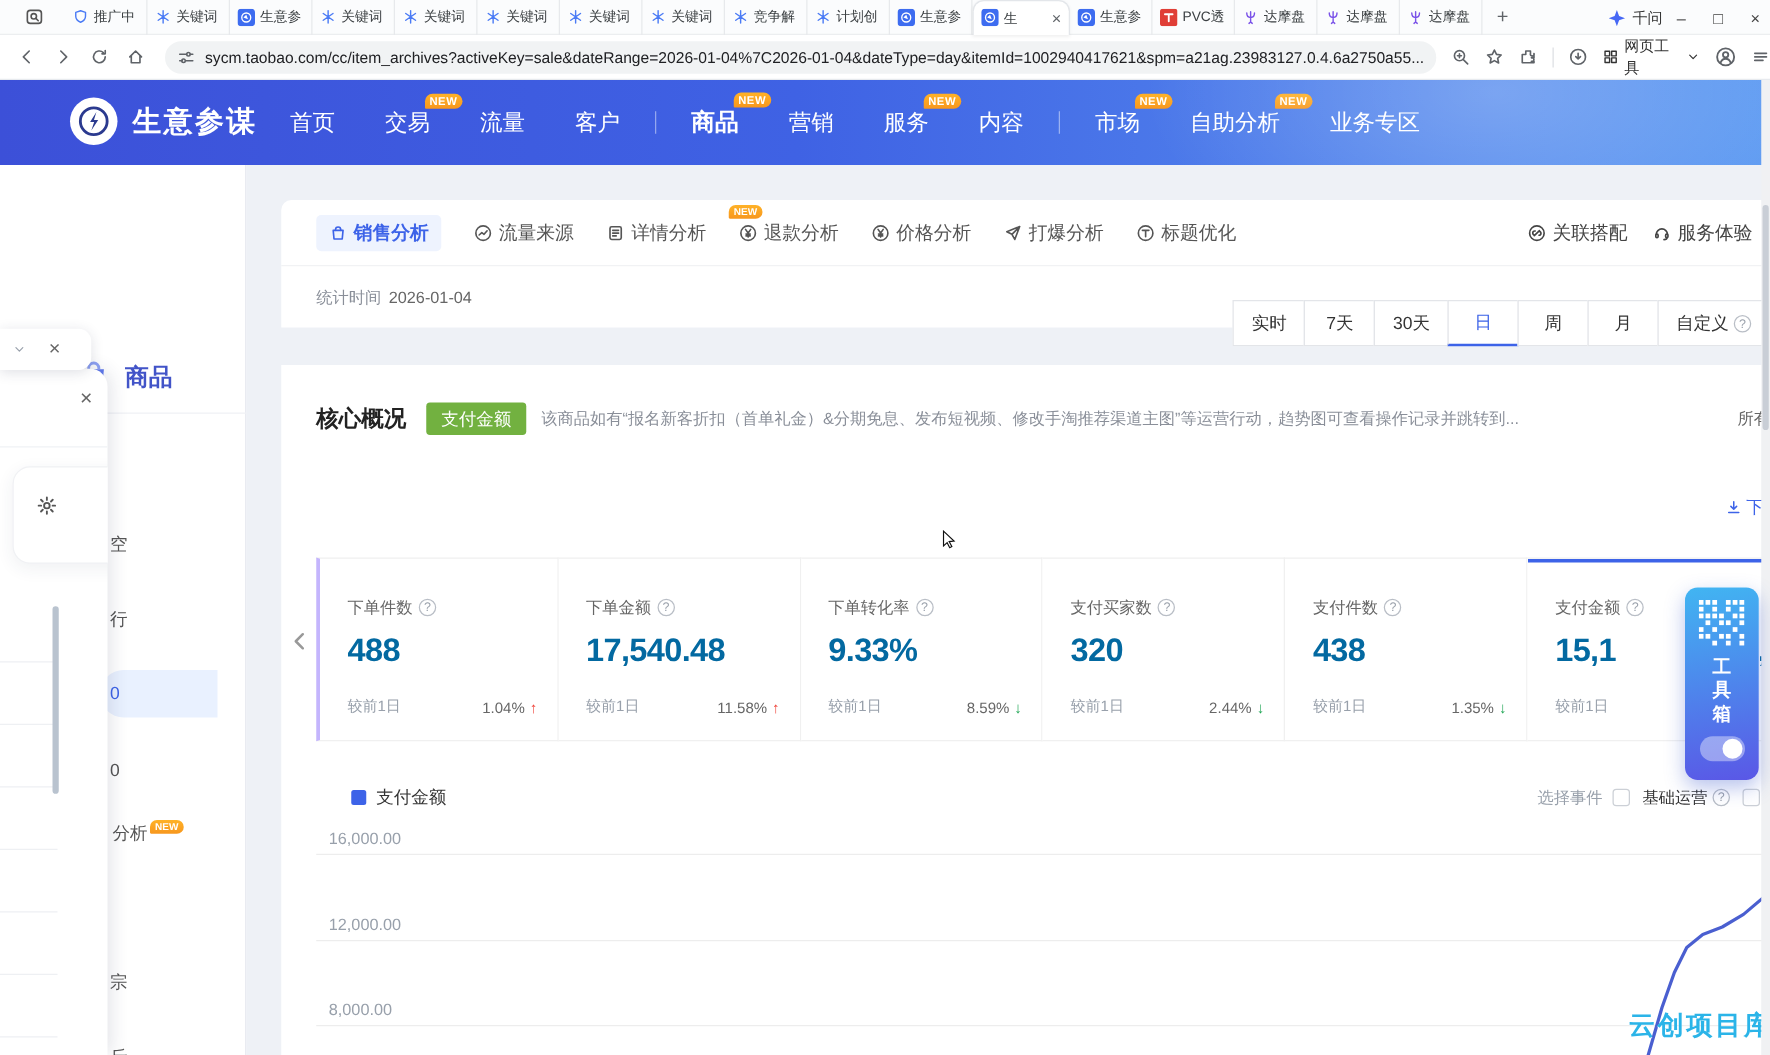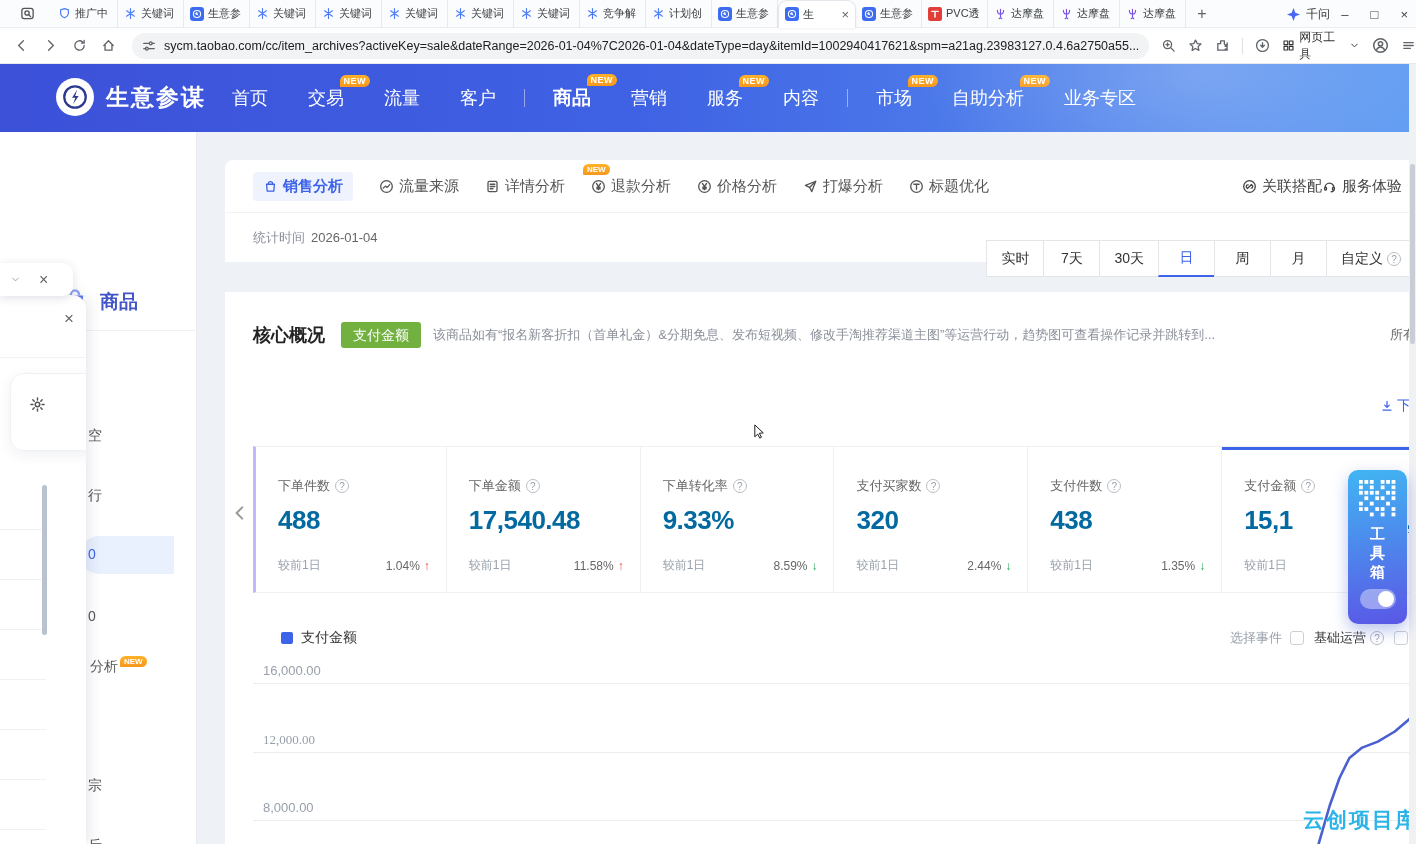--- a/index.html
+++ b/index.html
@@ -81,21 +81,21 @@
   .pm-scroll{position:absolute;left:42px;top:190px;width:5px;height:150px;background:#b9c3cf;border-radius:3px;}
   .pm-updown{position:absolute;left:2px;top:208px;color:#9aa1ab;}
 
   
   .subnav-card{position:absolute;left:225px;top:160px;width:1191px;height:102px;background:#fff;border-radius:8px 0 0 0;}
   #subnav-tabs{position:absolute;left:28px;top:0;height:52px;display:flex;align-items:center;gap:26px;}
   .sntab{display:flex;align-items:center;gap:5px;font-size:15px;color:#555;position:relative;white-space:nowrap;}
   .sntab.active{color:#3d63e8;background:#eef3fe;border-radius:4px;padding:5px 10px;font-weight:bold;}
   .sn-new{position:absolute;top:-13px;left:-8px;background:linear-gradient(180deg,#ffb227,#f7971e);
     color:#fff;font-size:8px;font-weight:bold;padding:1px 4px;border-radius:6px 6px 6px 1px;}
-  #subnav-right{position:absolute;right:14px;top:0;height:52px;display:flex;align-items:center;overflow:hidden;}
+  #subnav-right{position:absolute;right:14px;top:0;height:52px;display:flex;align-items:center;gap:20px;overflow:hidden;}
   .snlink{display:flex;align-items:center;gap:5px;font-size:15px;color:#444;white-space:nowrap;}
   .daterow{position:absolute;left:0;top:52px;width:100%;height:50px;border-top:1px solid #f1f2f4;}
   .datelabel{position:absolute;left:28px;top:16px;font-size:13px;color:#8a8f99;}
   .datelabel b{font-weight:normal;color:#666;margin-left:6px;}
   #date-options{position:absolute;right:0;top:7px;display:flex;}
   .dopt{height:37px;min-width:57px;padding:0 14px;background:#fff;border:1px solid #e3e5e9;margin-left:-1px;
     display:flex;align-items:center;justify-content:center;gap:4px;font-size:14px;color:#333;margin-top:20px;}
   .dopt.active{color:#3d63e8;border-bottom:2px solid #3d63e8;}
 
   
@@ -718,21 +718,21 @@
               <span class="help">?</span>
             </span>
             <span class="cb"></span>
           </span>
       </div>
     </div>
     <div id="chart-ticks">
         <div class="gridline" style="top: 391px;"></div>
         <div class="ticklabel" style="top: 371px;">16,000.00</div>
         <div class="gridline" style="top: 459.5px;"></div>
-        <div class="ticklabel" style="top: 439.5px; font-family: Liberation Serif, serif;">12,000.00</div>
+        <div class="ticklabel" style="top: 439.5px;">12,000.00</div>
         <div class="gridline" style="top: 528px;"></div>
         <div class="ticklabel" style="top: 508px;">8,000.00</div>
       </div>
     <svg id="curve" width="1191" height="552" viewBox="0 0 1191 552">
         <path d="M1093.0 554.0 L1104.6 514.0 L1114.5 486.0 L1124.4 466.0 L1137.2 455.6 L1152.8 449.6 L1169.8 439.5 L1191.0 421.5" fill="none" stroke="#4a5fd0" stroke-width="2.6" stroke-linecap="round" stroke-linejoin="round"></path>
       </svg>
     <div class="watermark">云创项目库</div>
   </div>
 
   <div class="toolbox">

